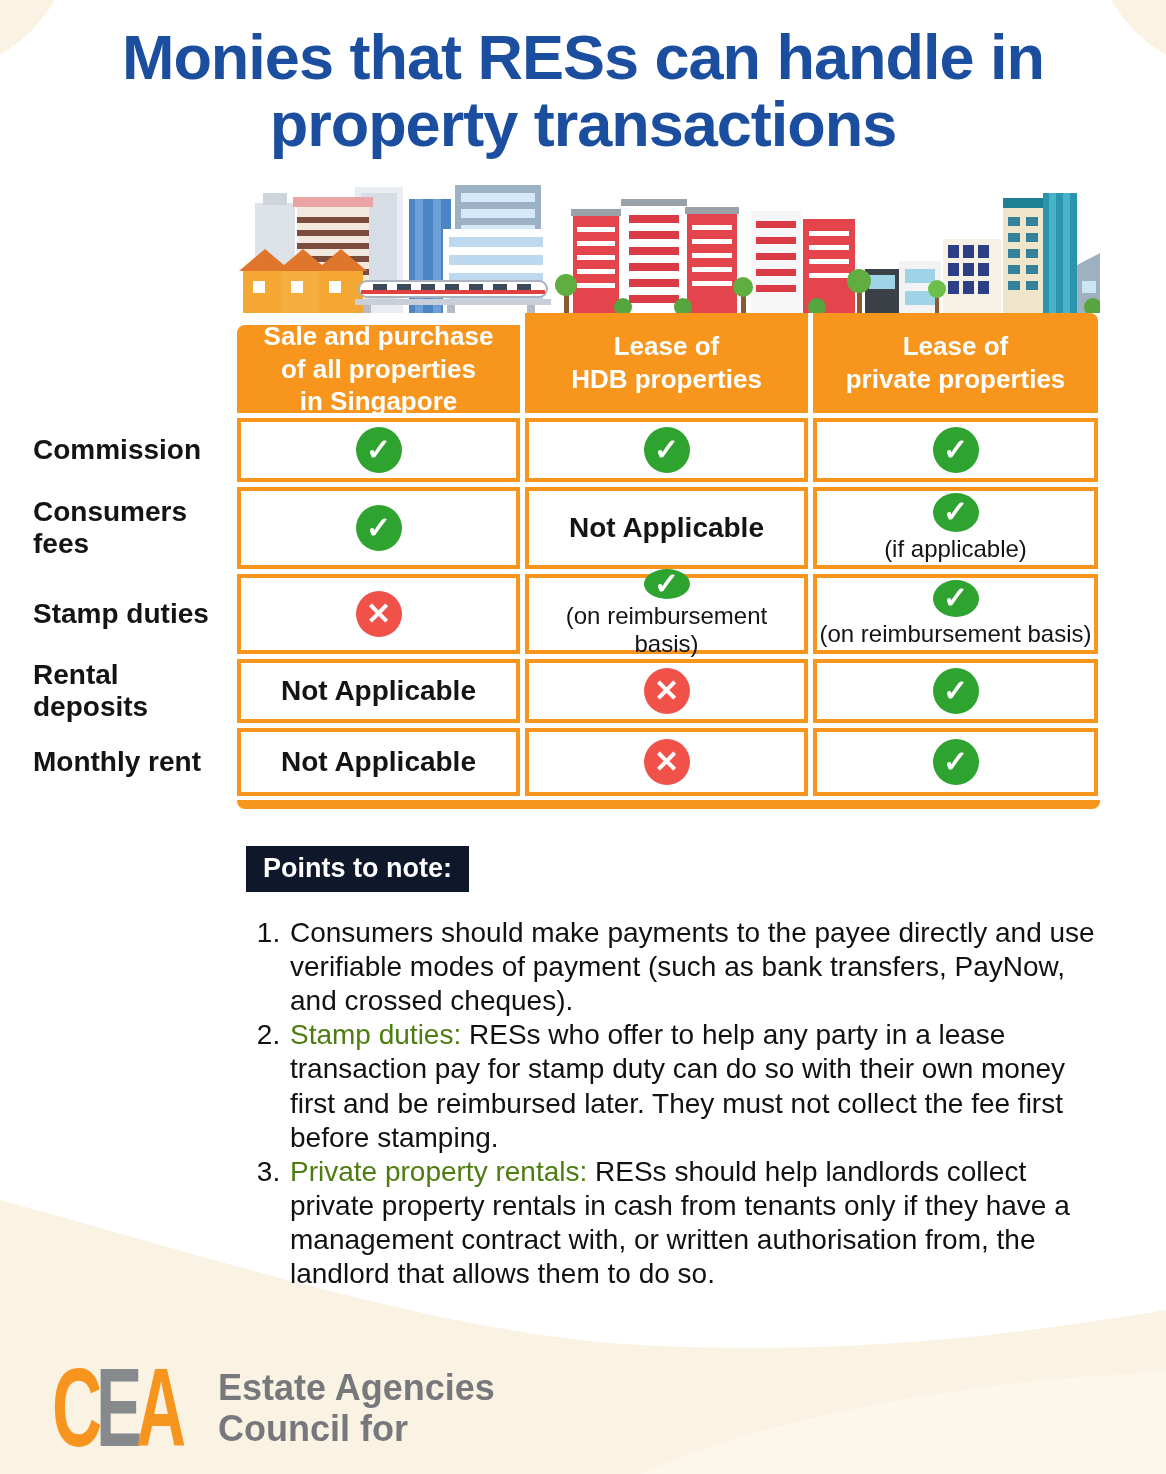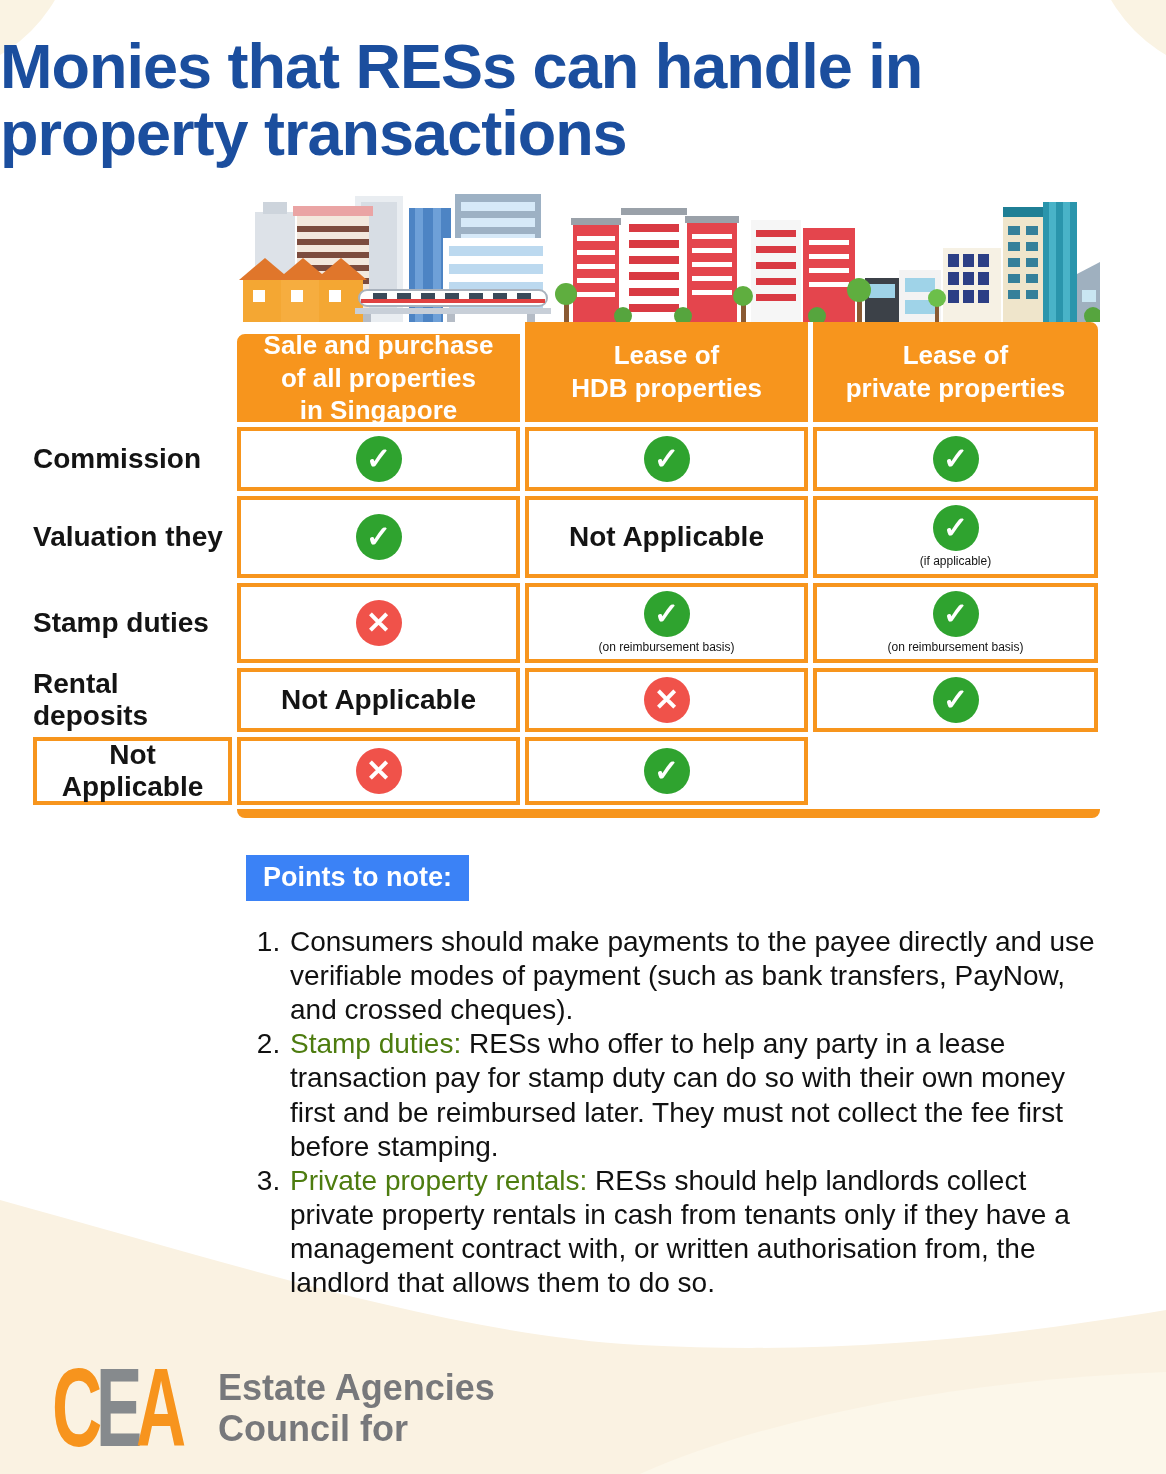--- a/index.html
+++ b/index.html
@@ -7,21 +7,21 @@
   .page { position:relative; width:1166px; height:1474px; background:#ffffff; overflow:hidden; }
 
   
   .corner { position:absolute; width:300px; height:300px; background:#faf3e3; border-radius:50%; z-index:0; }
   .corner.tl { top:-225px; left:-225px; }
   .corner.tr { top:-225px; right:-225px; }
 
   .content { position:relative; z-index:1; }
 
   h1.title {
-    padding-top:33px; 
+    padding-top:24px; text-align:center;
     font-size:63px; font-weight:bold; line-height:1.07;
     color:#1b4e9e; letter-spacing:-1px; white-space:pre-line;
   }
 
   .skyline { display:block; margin:26px 0 0 237px; width:863px; height:128px; }
 
   .table-grid {
     display:grid; margin:0 0 0 33px;
     grid-template-columns:199px 283px 283px 285px;
     grid-template-rows:100px 64px 82px 80px 64px 68px;
@@ -45,30 +45,30 @@
     text-align:center; padding:2px;
   }
   .mark {
     width:46px; height:46px; border-radius:50%;
     display:flex; align-items:center; justify-content:center;
     color:#ffffff; font-size:30px; font-weight:bold; line-height:1;
   }
   .mark.check { background:#2fa32f; }
   .mark.cross { background:#f0524a; }
   .cell-text { font-size:28px; font-weight:bold; color:#141414; }
-  .cell-note { font-size:12px; color:#141414; margin-top:3px; }
+  .cell-note { font-size:24px; color:#141414; margin-top:3px; }
 
   .table-footbar {
     margin:4px 0 0 237px; width:863px; height:9px;
     background:#f7951d; border-radius:0 0 8px 8px;
   }
 
   .points { margin:37px 0 0 246px; width:852px; }
   .badge {
-    display:inline-block; background:#3b82f6; color:#ffffff;
+    display:inline-block; background:#0f172a; color:#ffffff;
     font-size:27px; font-weight:bold; padding:7px 17px 8px 17px;
   }
   .points ol {
     margin-top:24px; padding-left:42px;
     font-size:28px; line-height:1.22; color:#111111;
     list-style:decimal;
   }
   .points li { padding-left:2px; }
   .lead { color:#4d7c0f; }
 
@@ -289,21 +289,21 @@
       <div class="cell">
           <span class="mark check">✓</span>
         </div>
       <div class="cell">
           <span class="mark check">✓</span>
         </div>
       <div class="cell">
           <span class="mark check">✓</span>
         </div>
 
-      <div class="label-cell">Valuation they</div>
+      <div class="label-cell">Consumers fees</div>
       <div class="cell">
           <span class="mark check">✓</span>
         </div>
       <div class="cell">
           <span class="cell-text">Not Applicable</span>
         </div>
       <div class="cell">
           <span class="mark check">✓</span>
           <span class="cell-note">(if applicable)</span>
         </div>
@@ -325,20 +325,21 @@
       <div class="cell">
           <span class="cell-text">Not Applicable</span>
         </div>
       <div class="cell">
           <span class="mark cross">✕</span>
         </div>
       <div class="cell">
           <span class="mark check">✓</span>
         </div>
 
+      <div class="label-cell">Monthly rent</div>
       <div class="cell">
           <span class="cell-text">Not Applicable</span>
         </div>
       <div class="cell">
           <span class="mark cross">✕</span>
         </div>
       <div class="cell">
           <span class="mark check">✓</span>
         </div>
     </div>

